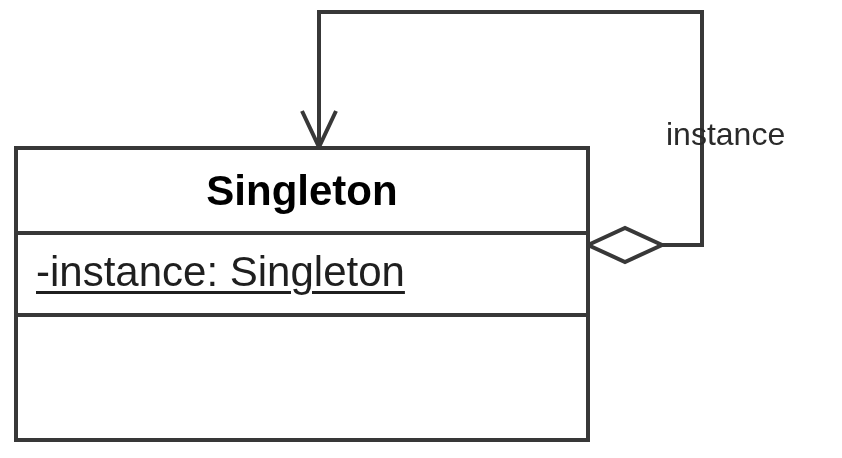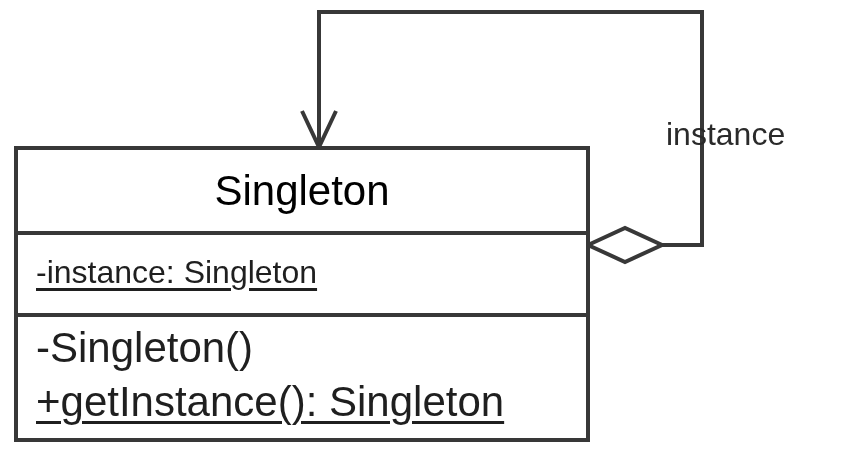--- a/index.html
+++ b/index.html
@@ -41,28 +41,28 @@
     box-sizing: border-box;
     background: #ffffff;
   }
   .compartment.title {
     height: 85px;
     border-bottom: 4px solid #383838;
     display: flex;
     align-items: center;
     justify-content: center;
     font-size: 42px;
-    font-weight: normal;
+    font-weight: bold;
     color: #000000;
   }
   .compartment.attributes {
     height: 82px;
     border-bottom: 4px solid #383838;
     padding: 10px 0 0 18px;
-    font-size: 32px;
+    font-size: 42px;
     line-height: 54px;
   }
   .compartment.methods {
     flex: 1;
     padding: 4px 0 0 18px;
     font-size: 42px;
     line-height: 54px;
   }
   .member-row {
     white-space: nowrap;
@@ -96,21 +96,17 @@
     <polygon points="588,245 625,228 662,245 625,262" fill="#ffffff" stroke="#383838" stroke-width="4"></polygon>
   </svg>
 
   <div class="class-box">
     <div class="compartment title">
       <span>Singleton</span>
     </div>
     <div class="compartment attributes">
       <div class="member-row static">-instance: Singleton</div>
     </div>
-    <div class="compartment methods">
-      <div class="member-row">-Singleton()</div>
-      <div class="member-row static">+getInstance(): Singleton</div>
-    </div>
   </div>
 
   <div class="association-label">instance</div>
 
 </div>
 
 </body></html>

